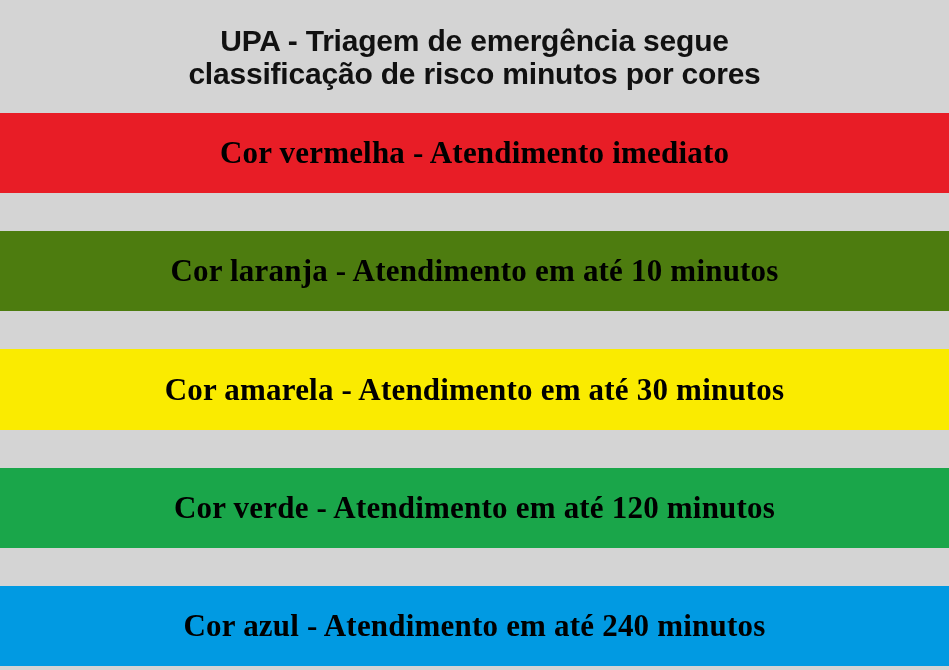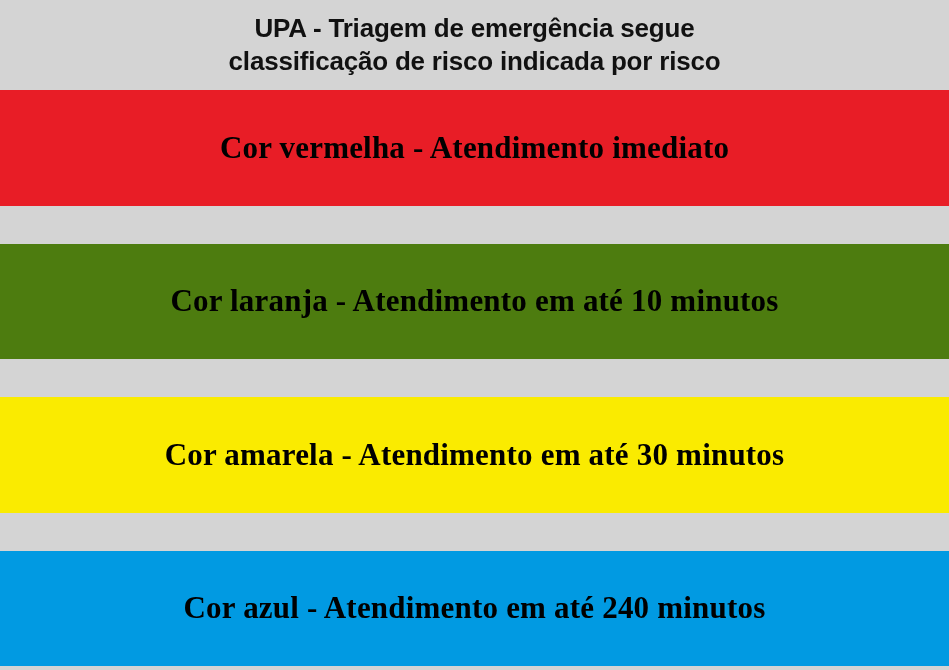--- a/index.html
+++ b/index.html
@@ -15,30 +15,30 @@
   }
   .board {
     position: relative;
     width: 949px;
     height: 670px;
     background: #d4d4d4;
     display: flex;
     flex-direction: column;
   }
   .title-block {
-    height: 90px;
+    height: 113px;
     display: flex;
     flex-direction: column;
     align-items: center;
     justify-content: center;
     text-align: center;
     color: #111111;
     font-family: "Liberation Sans", sans-serif;
     font-weight: bold;
-    font-size: 26px;
+    font-size: 30px;
     line-height: 33px;
     letter-spacing: -0.2px;
   }
   .title-line {
     display: block;
   }
   .bands {
     flex: 1;
     display: flex;
     flex-direction: column;
@@ -70,21 +70,21 @@
     padding: 0 10px;
   }
 </style>
 </head>
 <body>
 
 <div class="board">
 
   <div class="title-block">
     <span class="title-line">UPA - Triagem de emergência segue</span>
-    <span class="title-line">classificação de risco indicada por risco</span>
+    <span class="title-line">classificação de risco minutos por cores</span>
   </div>
 
   <div class="bands">
 
     <div class="band-slot">
       <div class="band" style="background:#e81d26">
         <span class="band-label">Cor vermelha - Atendimento imediato</span>
       </div>
     </div>
 
@@ -93,20 +93,25 @@
         <span class="band-label">Cor laranja - Atendimento em até 10 minutos</span>
       </div>
     </div>
 
     <div class="band-slot">
       <div class="band" style="background:#faeb00">
         <span class="band-label">Cor amarela - Atendimento em até 30 minutos</span>
       </div>
     </div>
 
+    <div class="band-slot">
+      <div class="band" style="background:#1aa64a">
+        <span class="band-label">Cor verde - Atendimento em até 120 minutos</span>
+      </div>
+    </div>
 
     <div class="band-slot">
       <div class="band" style="background:#019ae2">
         <span class="band-label">Cor azul - Atendimento em até 240 minutos</span>
       </div>
     </div>
 
   </div>
 </div>
 

